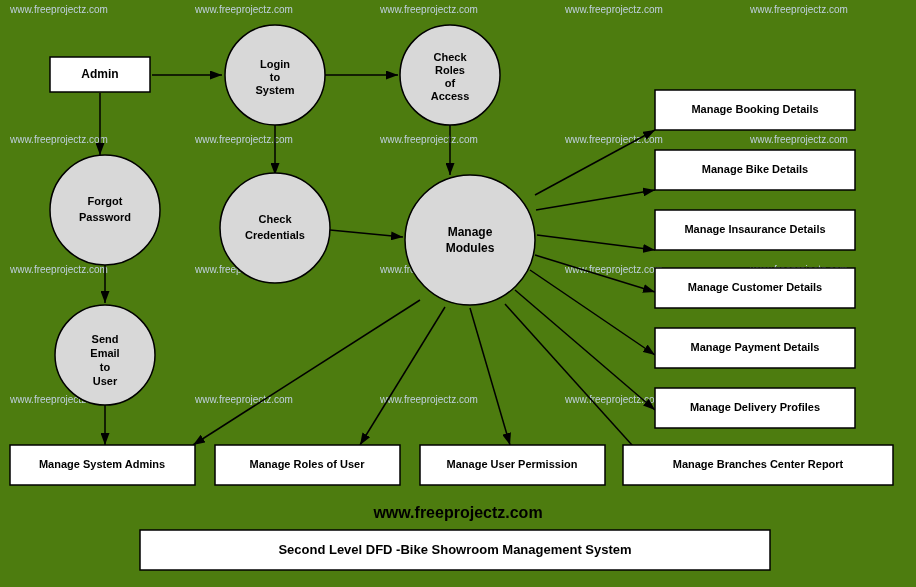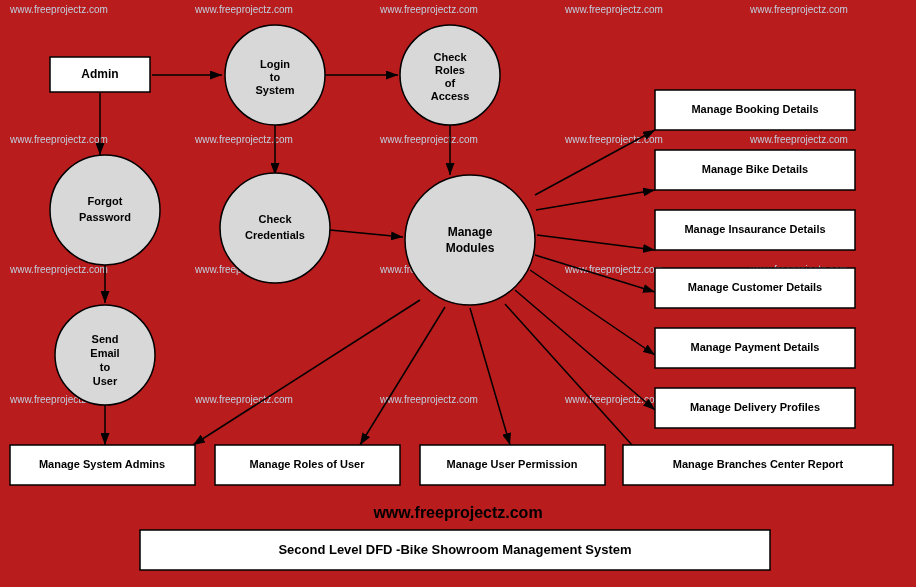--- a/index.html
+++ b/index.html
@@ -9,21 +9,21 @@
       width: 916px;
       height: 587px;
       overflow: hidden;
       position: relative;
     }
 
     #diagram-container {
       width: 916px;
       height: 587px;
       position: relative;
-      background: #b91c1c;
+      background: #4d7c0f;
     }
 
     .watermark {
       position: absolute;
       color: #c8d8e8;
       font-size: 11px;
       font-weight: normal;
       white-space: nowrap;
       pointer-events: none;
       z-index: 0;

